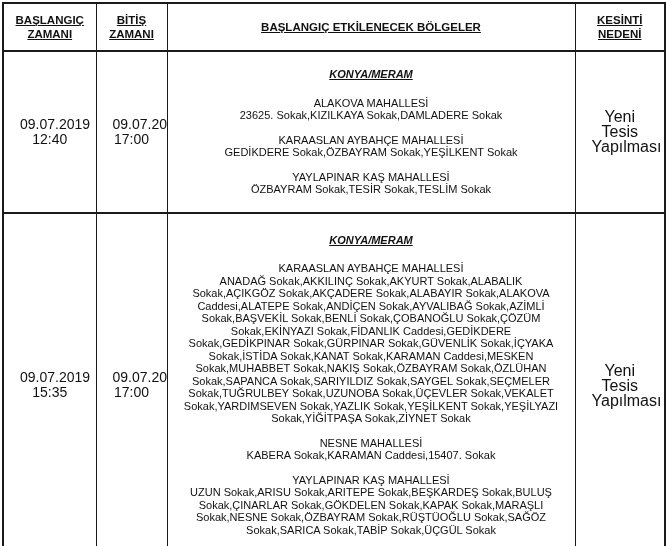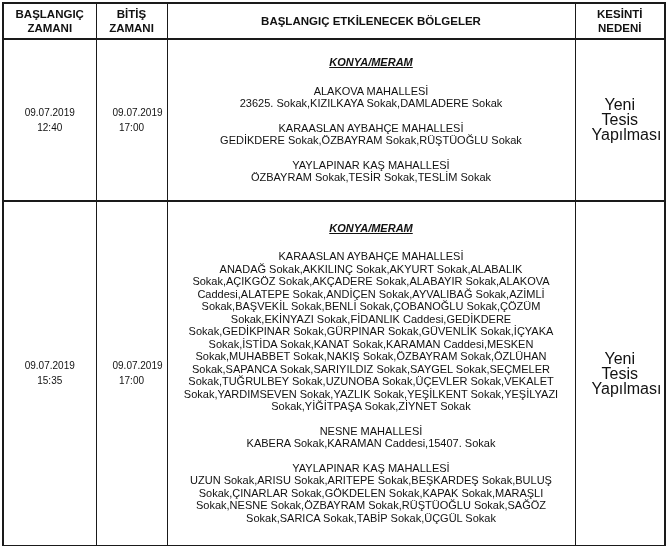--- a/index.html
+++ b/index.html
@@ -22,21 +22,22 @@
     border: 2px solid #1a1a1a;
   }
   table.outage th,
   table.outage td {
     border: 1px solid #1a1a1a;
     padding: 16px;
     overflow: hidden;
     text-align: center;
   }
   tr.header-row {
-    height: 36px;
+    height: 48px;
+    text-decoration: underline;
   }
   tr.header-row th {
     border-bottom-width: 2px;
     font-size: 11.5px;
     font-weight: bold;
     text-align: center;
     vertical-align: middle;
     white-space: pre-line;
     line-height: 14px;
     padding: 2px 2px;
@@ -46,21 +47,21 @@
   }
   tr.data-row-1 td {
     border-bottom-width: 2px;
   }
   tr.data-row-2 {
     height: 345px;
   }
   td.date-cell {
     text-align: center;
     vertical-align: middle;
-    font-size: 10px;
+    font-size: 14px;
     line-height: 15px;
   }
   td.regions-cell {
     text-align: center;
     vertical-align: middle;
     font-size: 11px;
     line-height: 12.5px;
     padding: 3px 5px;
   }
   td.reason-cell {
@@ -113,21 +114,21 @@
         <div>17:00</div>
       </td>
       <td class="regions-cell">
         <div class="city-label">KONYA/MERAM</div>
         <div class="region-group">
           <div>ALAKOVA MAHALLESİ</div>
           <div>23625. Sokak,KIZILKAYA Sokak,DAMLADERE Sokak</div>
         </div>
         <div class="region-group">
           <div>KARAASLAN AYBAHÇE MAHALLESİ</div>
-          <div>GEDİKDERE Sokak,ÖZBAYRAM Sokak,RÜŞTÜOĞLU Sokak</div>
+          <div>GEDİKDERE Sokak,ÖZBAYRAM Sokak,YEŞİLKENT Sokak</div>
         </div>
         <div class="region-group">
           <div>YAYLAPINAR KAŞ MAHALLESİ</div>
           <div>ÖZBAYRAM Sokak,TESİR Sokak,TESLİM Sokak</div>
         </div>
       </td>
       <td class="reason-cell">Yeni Tesis Yapılması</td>
     </tr>
 
     <tr class="data-row-2">

